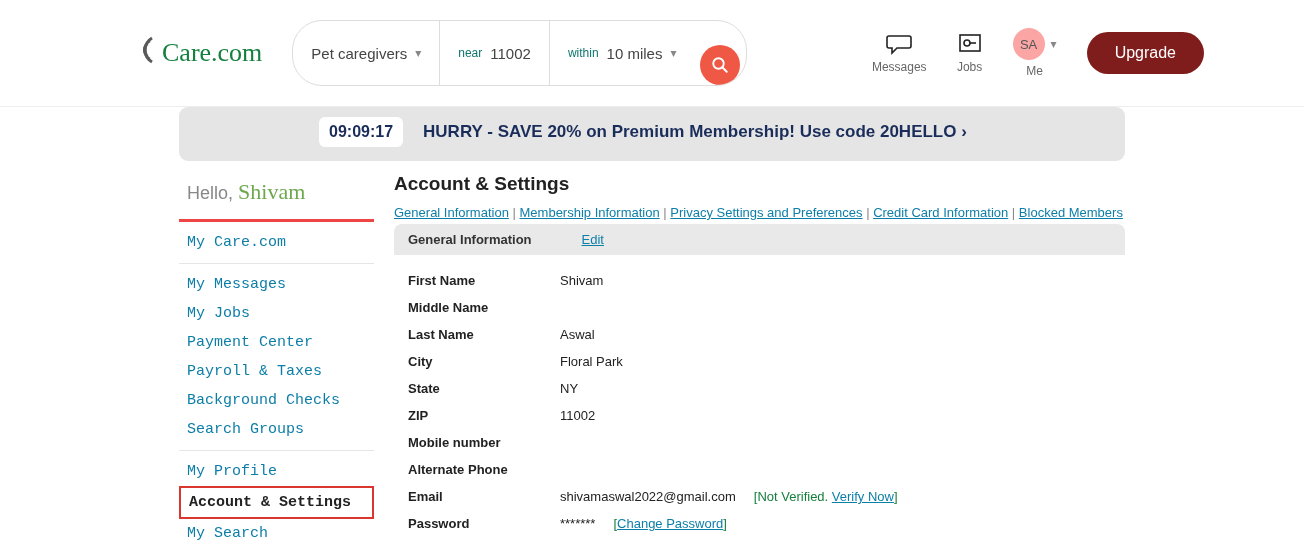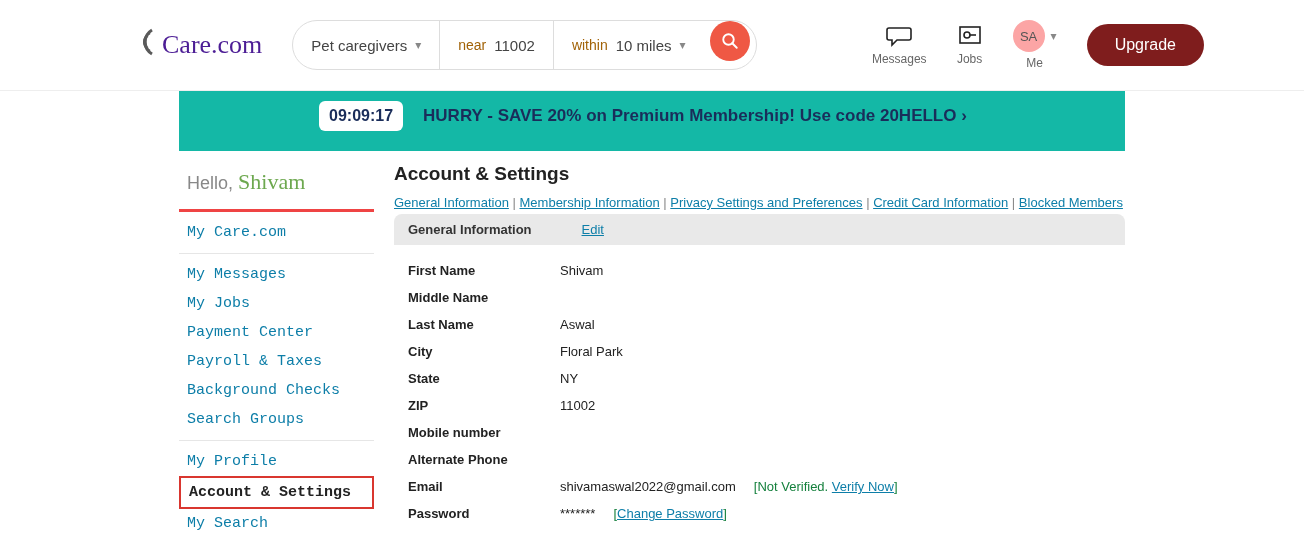--- a/index.html
+++ b/index.html
@@ -2,39 +2,39 @@
 <html><head>
 <meta charset="utf-8">
 <style>
   * { box-sizing: border-box; margin: 0; padding: 0; }
   body { font-family: Arial, Helvetica, sans-serif; background: #fff; width: 1304px; }
   
   
   .header { display: flex; align-items: center; padding: 20px 100px 20px 130px; gap: 30px; border-bottom: 1px solid #eee; }
   .logo { display: flex; align-items: center; gap: 2px; font-size: 24px; font-weight: bold; color: #4a4a4a; }
   .logo-arc { display: inline-block; }
-  .logo-text { font-family: Georgia, 'Times New Roman', serif; font-weight: normal; font-size: 26px; color: #4c1d95; }
-  
-  .search-bar { display: flex; align-items: flex-start; border: 1px solid #ddd; border-radius: 30px; height: 50px; overflow: hidden; }
+  .logo-text { font-family: Georgia, 'Times New Roman', serif; font-weight: normal; font-size: 26px; color: #15803d; }
+  
+  .search-bar { display: flex; align-items: flex-end; border: 1px solid #ddd; border-radius: 30px; height: 66px; overflow: hidden; }
   .search-seg { display: flex; align-items: center; padding: 0 18px; border-right: 1px solid #ddd; height: 100%; font-size: 15px; color: #555; gap: 8px; }
   .search-seg:last-of-type { border-right: none; }
-  .search-seg .label { font-size: 14px; color: #a16207; }
+  .search-seg .label { font-size: 12px; color: #0f766e; }
   .search-seg .value { color: #444; font-size: 15px; }
   .search-btn { background: #ef5844; border: none; width: 40px; height: 40px; border-radius: 50%; margin: 0 6px; cursor: pointer; display: flex; align-items: center; justify-content: center; }
   .chev { font-size: 12px; color: #888; }
   
   .header-right { display: flex; align-items: center; gap: 30px; margin-left: auto; }
   .header-item { display: flex; flex-direction: column; align-items: center; gap: 4px; cursor: pointer; }
   .header-item-label { font-size: 12px; color: #666; }
   .avatar-badge { background: #fca5a5; border-radius: 50%; width: 32px; height: 32px; display: flex; align-items: center; justify-content: center; font-size: 13px; color: #555; }
   .upgrade-btn { background: #7f1d1d; color: #fff; border: none; border-radius: 22px; padding: 12px 28px; font-size: 16px; cursor: pointer; }
   
   
   .content-wrap { width: 946px; margin: 0 auto; }
-  .promo { background: #14b8a6; display: flex; align-items: center; padding: 10px 0 20px 140px; margin-bottom: 12px;}
+  .promo { background: #e5e5e5; display: flex; align-items: center; padding: 10px 0 14px 140px; margin-bottom: 12px; border-radius: 9px;}
   .countdown { background: #fff; border-radius: 6px; padding: 6px 10px; font-weight: bold; font-size: 16px; color: #1a2d5a; margin-right: 20px;}
   .promo-text { font-size: 17px; font-weight: bold; color: #1a2d5a; }
   
   
   .main { display: flex; gap: 20px; padding: 0 0 40px 0;}
   .sidebar { width: 195px; padding-top: 6px; }
   .greeting { font-size: 18px; color: #888; margin-bottom: 14px; padding-left: 8px;}
   .greeting .name { color: #6da84f; font-family: 'Brush Script MT', cursive; font-size: 22px;}
   .side-list { list-style: none; border-top: 3px solid #ef4444; font-family: Liberation Mono, monospace;}
   .side-group { border-bottom: 1px solid #e6e6e6; padding: 6px 0;}

